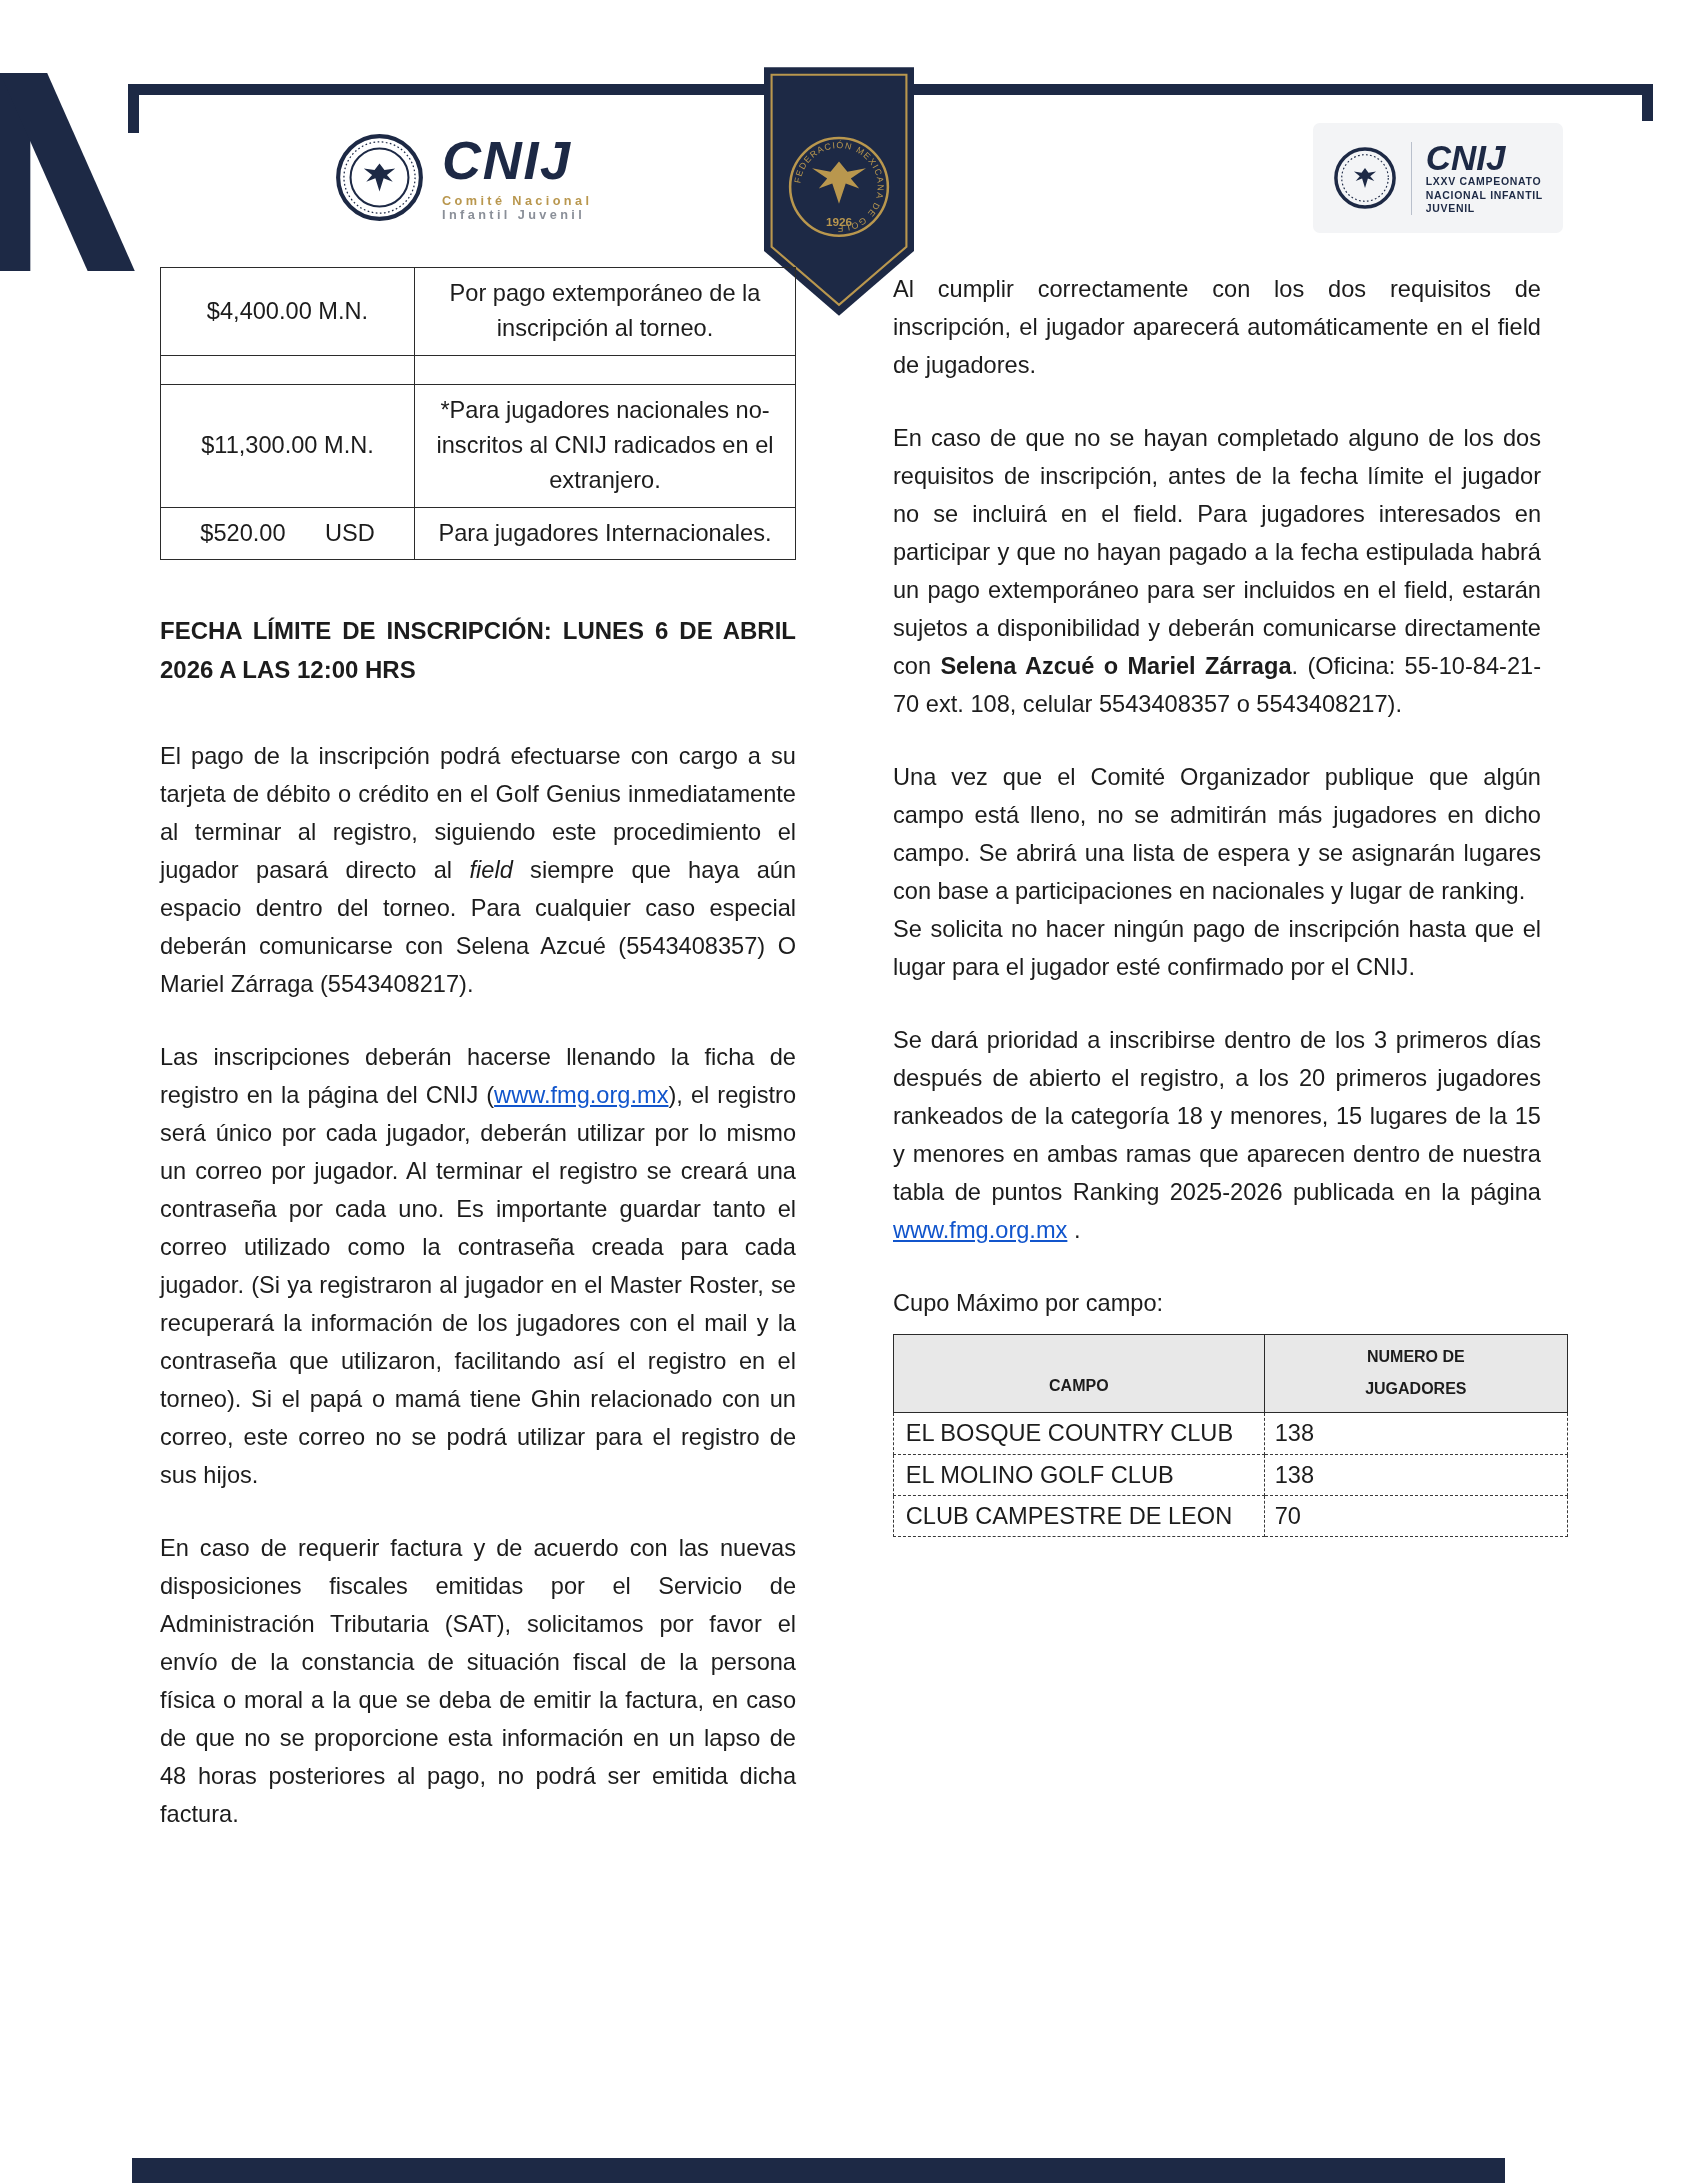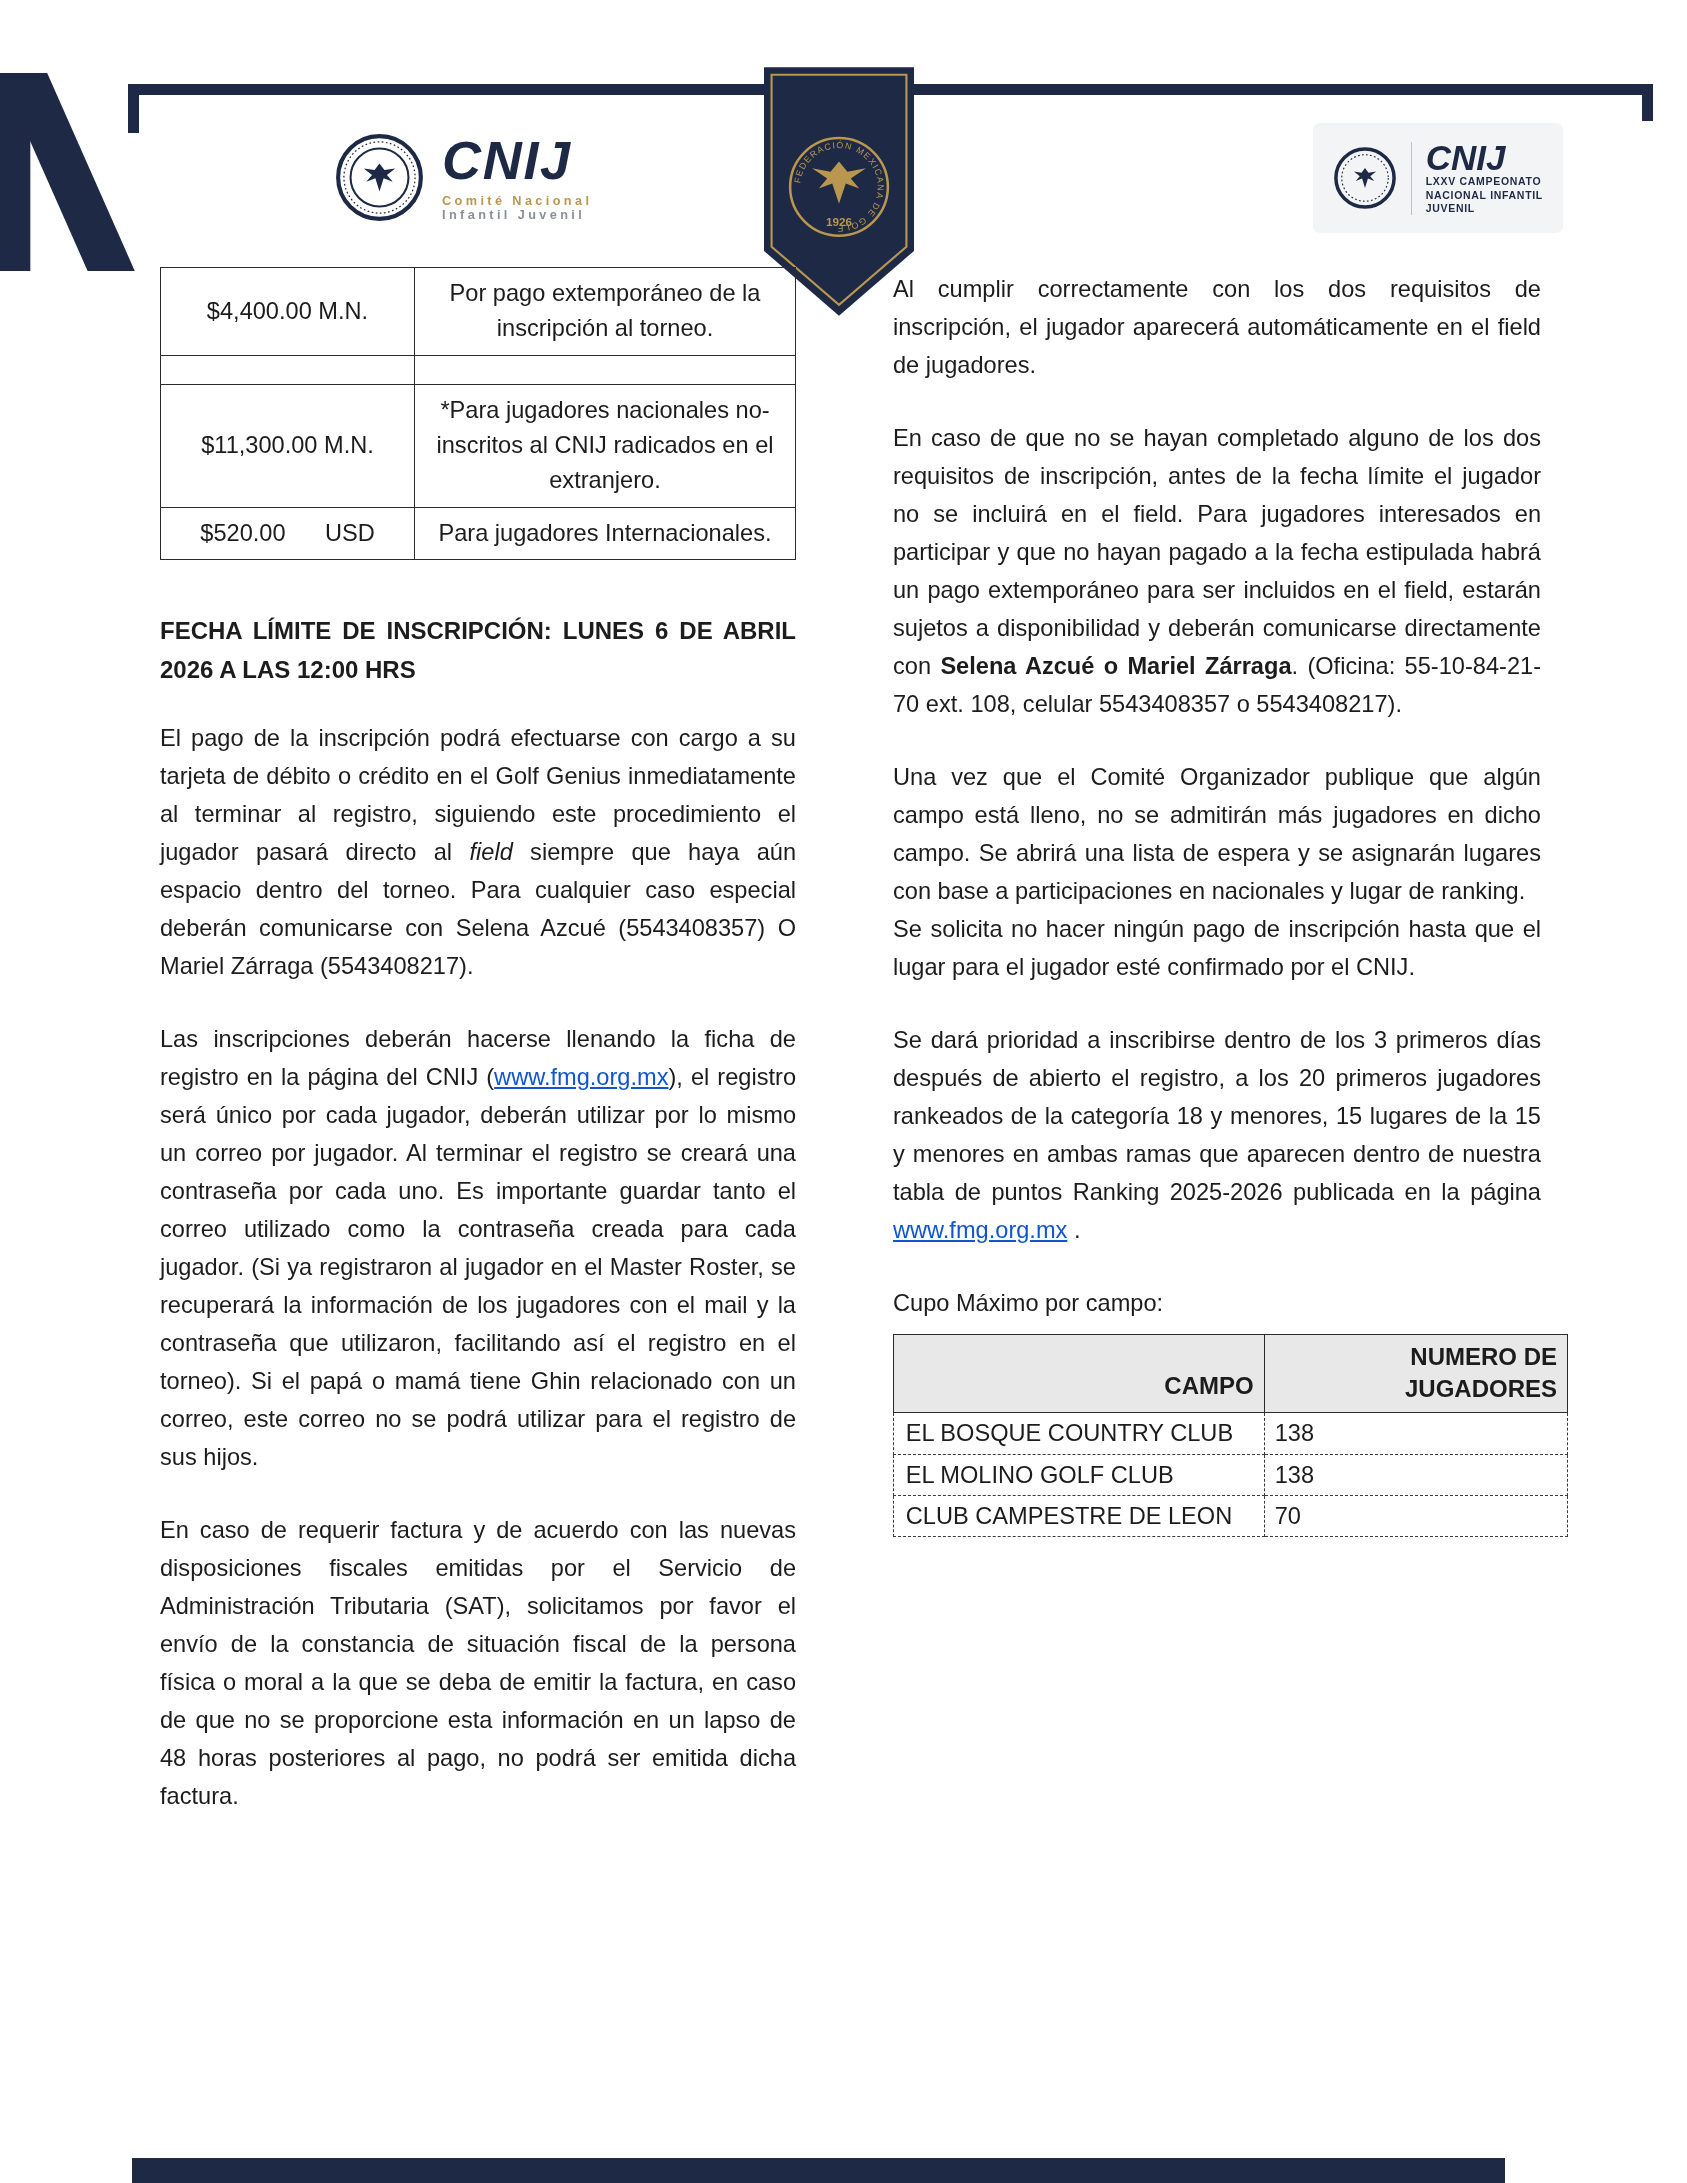--- a/index.html
+++ b/index.html
@@ -38,34 +38,34 @@
   .logo-right{position:absolute;left:1313px;top:123px;width:250px;height:110px;background:#f3f4f6;border-radius:6.7px;display:flex;align-items:center;justify-content:center;gap:13.5px;padding:0 13.5px;}
   .logo-right .divider{width:1.7px;height:73px;background:#b9c0cc;}
   .logo-right .acronym{font-size:35px;font-weight:700;font-style:italic;color:var(--navy);line-height:1;}
   .logo-right .cap{font-size:10.5px;font-weight:700;letter-spacing:0.7px;color:var(--navy);line-height:1.3;}
 
   
   .col-left{position:absolute;left:160px;top:267px;width:636px;}
   .col-right{position:absolute;left:893px;top:270px;width:648px;}
   p{margin:0 0 35px 0;font-size:23.6px;line-height:38px;text-align:justify;}
   p.tight{margin-bottom:0;}
-  .heading{margin:51px 0 30px 0;font-size:24px;line-height:39px;font-weight:700;text-align:justify;}
+  .heading{margin:51px 0 48px 0;font-size:24px;line-height:39px;font-weight:700;text-align:justify;}
   a.link{color:var(--link);text-decoration:underline;cursor:pointer;}
   .boldseg{font-weight:700;}
   .capacity-label{margin:0 0 11.8px 0;font-size:23.6px;line-height:38px;text-align:left;}
 
   
   table{border-collapse:collapse;}
   .fees-table{width:100%;}
   .fees-table td{border:1.7px solid #2b2b2b;font-size:23.6px;line-height:35px;text-align:center;padding:8.4px 11.8px;vertical-align:middle;}
   .fees-table tr.spacer-row td{height:29px;padding:0;}
 
   
   .capacity-table{width:675px;}
-  .capacity-table th{background:var(--thbg);border:1.7px solid #2b2b2b;font-size:24px;line-height:32px;font-weight:700;text-align:right;padding:6.7px 10px;}
+  .capacity-table th{background:var(--thbg);border:1.7px solid #2b2b2b;font-size:16px;line-height:32px;font-weight:700;text-align:center;padding:6.7px 10px;}
   .capacity-table th.campo{vertical-align:bottom;padding-bottom:10px;}
   .capacity-table th .th-wrap{display:inline-block;max-width:202px;}
   .capacity-table td{border:1.7px dashed #3a3a3a;font-size:23.6px;line-height:32px;padding:4.2px 10px;}
   .capacity-table td.campo{text-align:left;padding-left:11.8px;}
   .capacity-table td.num{text-align:left;}
 </style>
 </head>
 <body>
 
 <div class="page">

